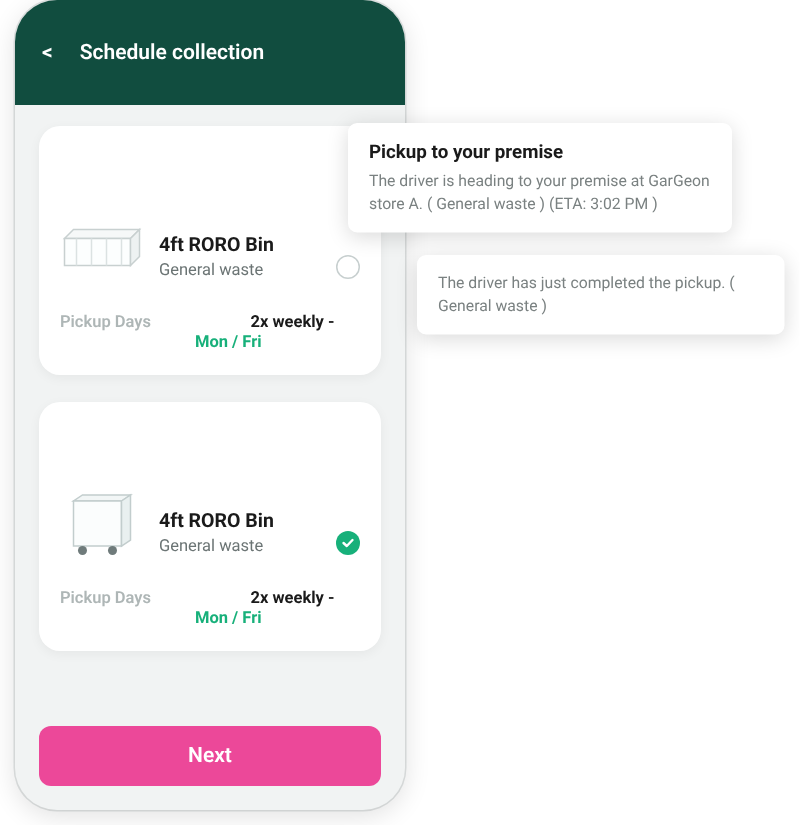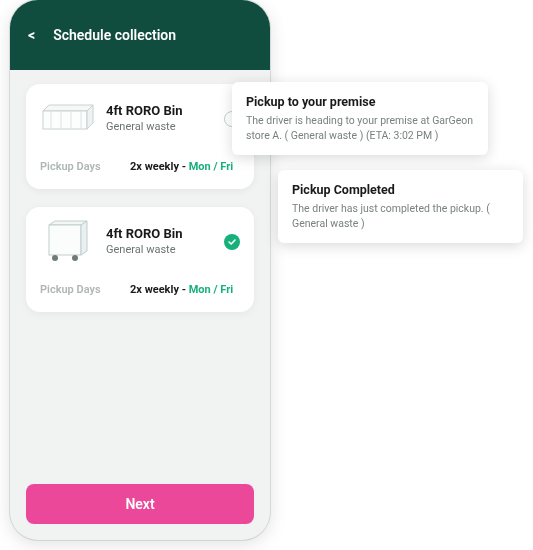--- a/index.html
+++ b/index.html
@@ -40,23 +40,24 @@
     gap: 18px;
   }
   .card {
     background: #ffffff;
     border-radius: 14px;
     padding: 14px 14px 16px 14px;
     box-shadow: 0 2px 8px rgba(0,0,0,0.05);
   }
   .card-top {
     display: flex;
-    align-items: center;
+    align-items: flex-end;
     gap: 10px;
     margin-bottom: 22px;
+    margin-top: 48px;
   }
   .bin-img {
     width: 56px;
     height: 40px;
     flex: 0 0 56px;
     display: flex;
     align-items: center;
     justify-content: center;
   }
   .card-titles { flex: 1; }
@@ -68,21 +69,21 @@
     margin-top: 2px;
     display: flex; align-items: center; justify-content: center;
   }
   .radio.checked {
     border: none;
     background: #17b07a;
   }
   .radio.checked svg { display: block; }
   .card-row { display: flex; align-items: baseline; gap: 20px; font-size: 11px; }
   .row-label { color: #aeb6b6; font-weight: 600; flex: 0 0 70px; }
-  .row-val { color: #1a1a1a; font-weight: 700; }
+  .row-val { color: #1a1a1a; font-weight: 700; margin-left: 37px; }
   .row-accent { color: #17b07a; font-weight: 700; }
   .next-btn {
     position: absolute;
     left: 16px; right: 16px; bottom: 16px;
     height: 40px;
     background: #ec4899;
     color: #fff;
     border-radius: 8px;
     display: flex; align-items: center; justify-content: center;
     font-size: 14px; font-weight: 600;
@@ -174,15 +175,14 @@
     <span>Next</span>
   </div>
 </div>
 
 <div class="notif notif-1">
   <div class="notif-title">Pickup to your premise</div>
   <div class="notif-body">The driver is heading to your premise at GarGeon store A. ( General waste ) (ETA: 3:02 PM )</div>
 </div>
 
 <div class="notif notif-2">
-  <div class="notif-title">Pickup Completed</div>
   <div class="notif-body">The driver has just completed the pickup. ( General waste )</div>
 </div>
 
 </body></html>

